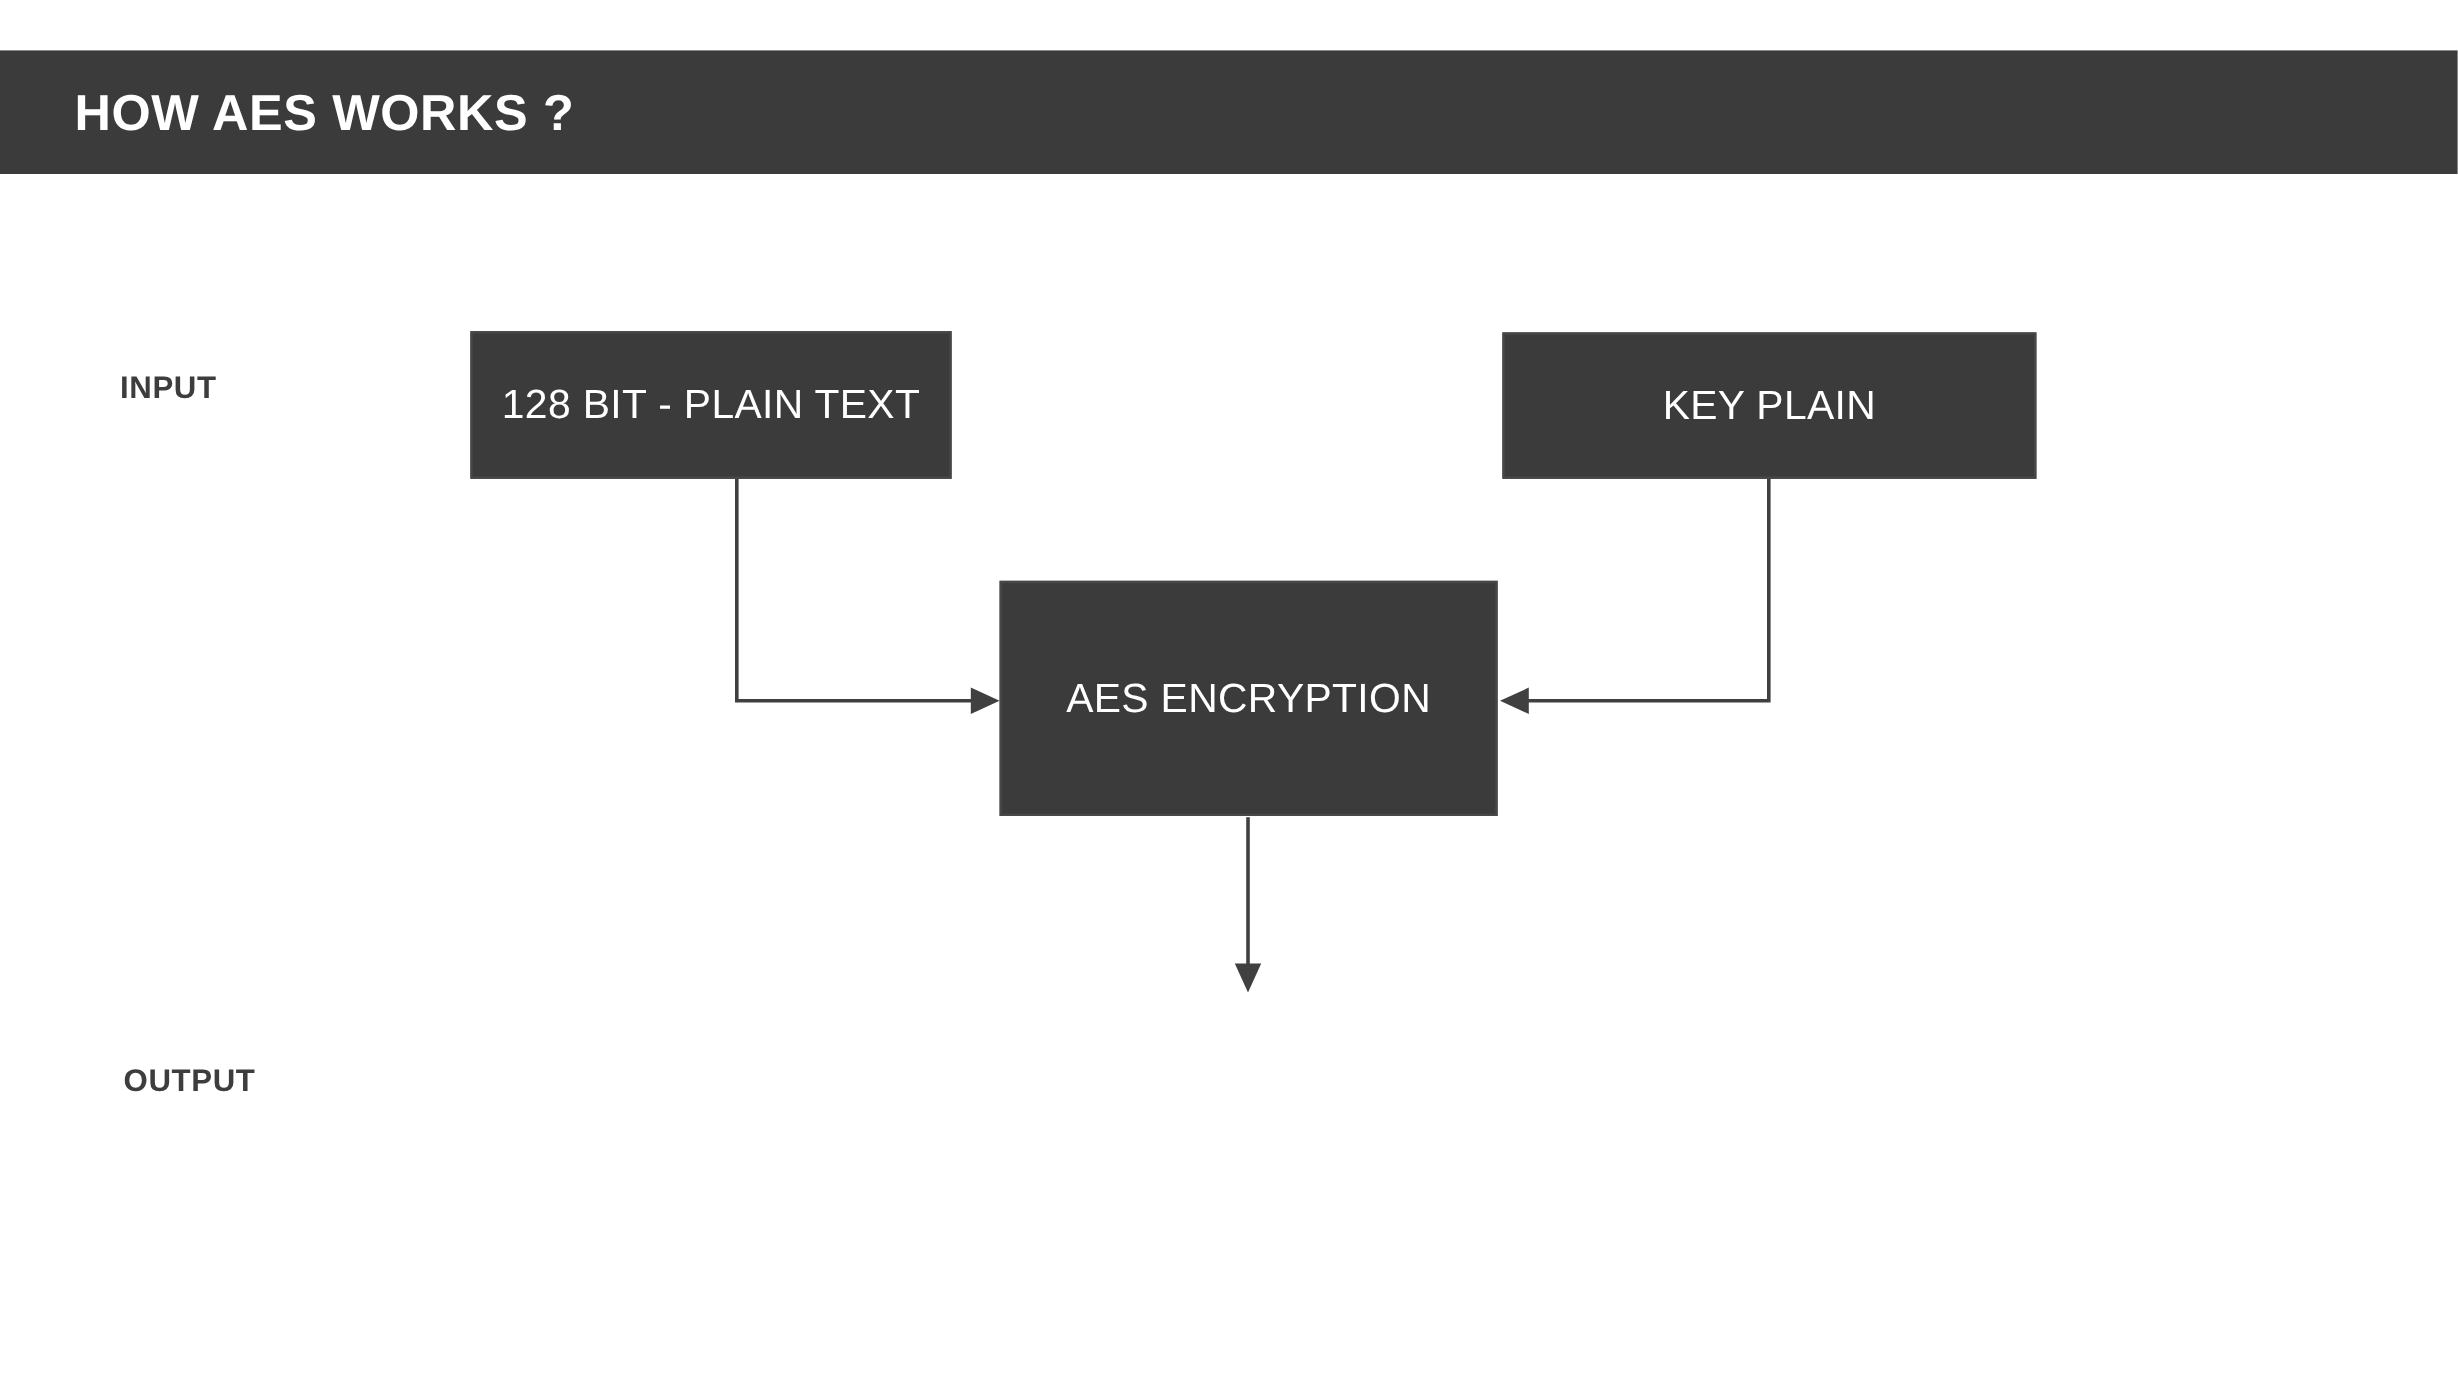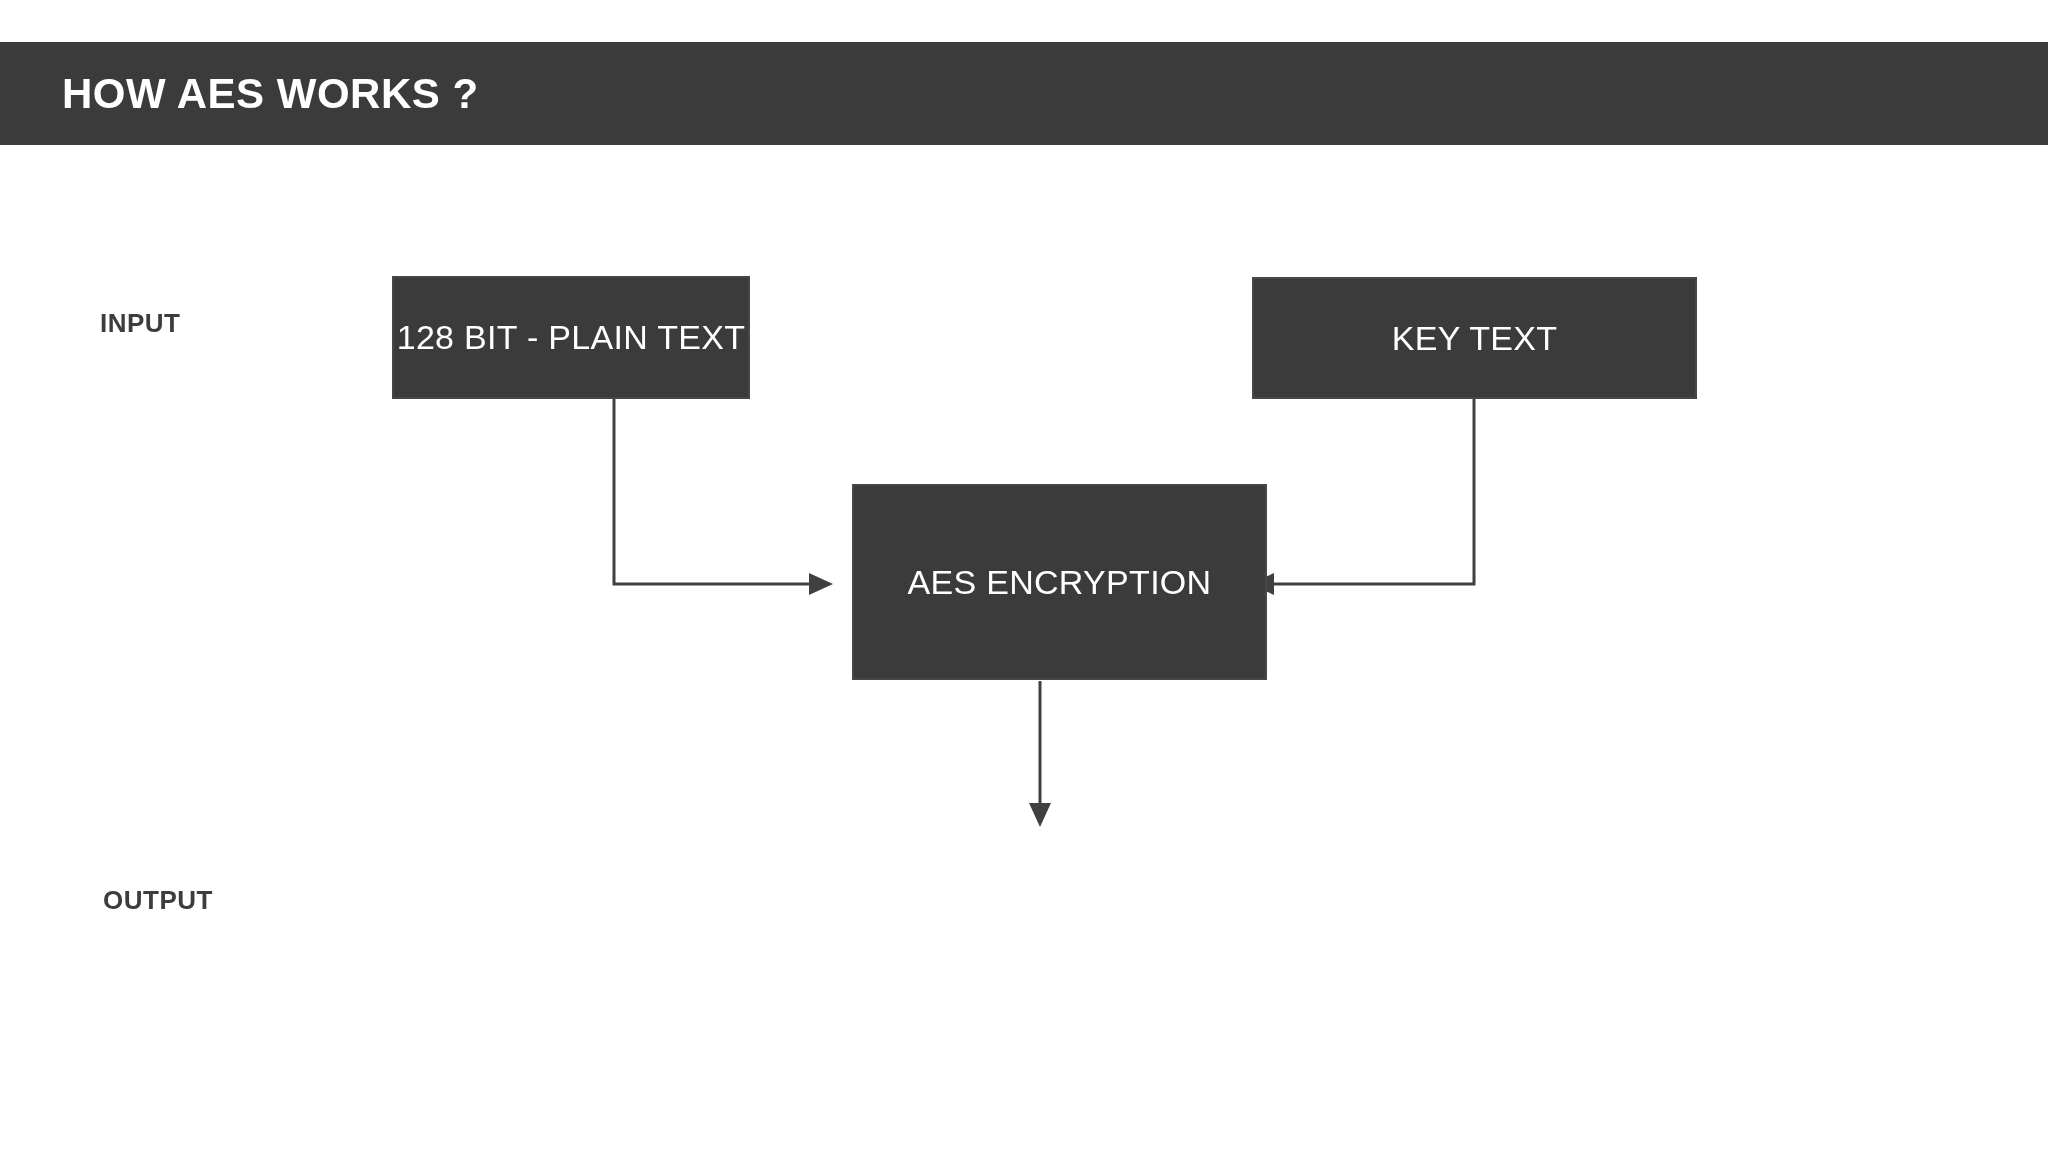--- a/index.html
+++ b/index.html
@@ -44,23 +44,23 @@
     color: #ffffff;
     display: flex;
     flex-direction: column;
     align-items: center;
     justify-content: center;
     text-align: center;
     font-size: 34px;
     line-height: 1.32;
     letter-spacing: 0.3px;
   }
-  .node-plain  { left: 392px;  top: 276px; width: 358px; height: 123px; }
+  .node-plain  { left: 392px;  top: 276px; width: 401px; height: 123px; }
   .node-key    { left: 1252px; top: 277px; width: 445px; height: 122px; }
-  .node-aes    { left: 833px;  top: 484px; width: 415px; height: 196px; margin-left: 19px; }
+  .node-aes    { left: 833px;  top: 484px; width: 415px; height: 196px; }
   .node-cipher { left: 830px;  top: 827px; width: 418px; height: 190px; }
   .connectors {
     position: absolute; left: 0; top: 0;
     width: 2048px; height: 1152px;
     pointer-events: none;
   }
   .connectors path {
     fill: none;
     stroke: #404040;
     stroke-width: 3;
@@ -92,21 +92,21 @@
       <path d="M1040 681 L1040 806"></path>
       <polygon points="1040,827 1029,803 1051,803"></polygon>
     </g>
   </svg>
 
   <div class="node node-plain">
     <span>128 BIT - PLAIN TEXT</span>
   </div>
 
   <div class="node node-key">
-    <span>KEY TEXT</span>
+    <span>KEY PLAIN</span>
   </div>
 
   <div class="node node-aes">
     <span>AES ENCRYPTION</span>
   </div>
 
 
 </div>
 
 </body></html>

